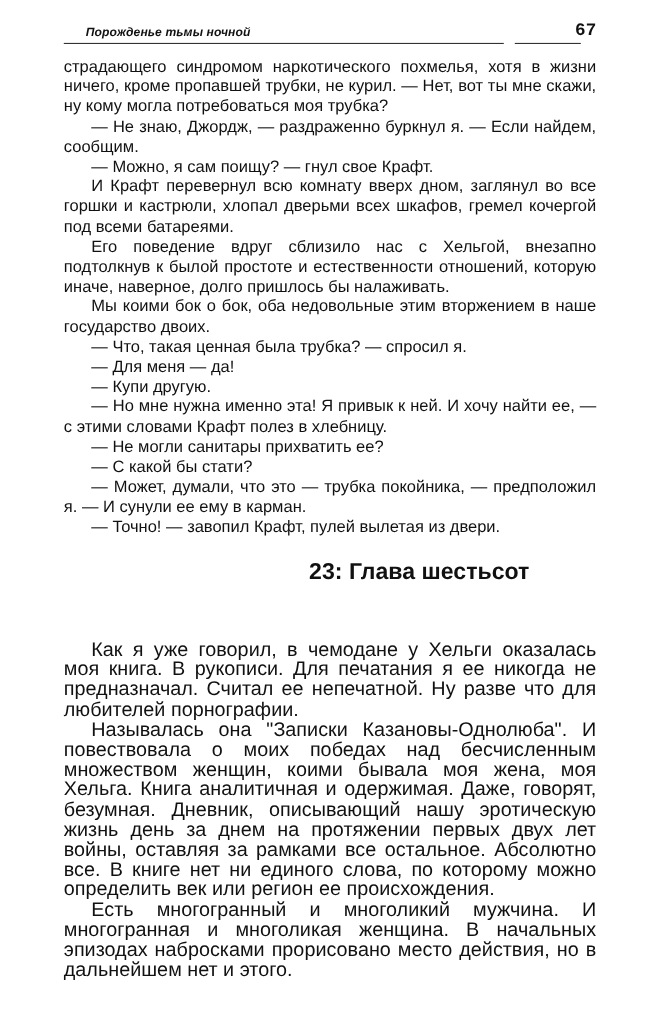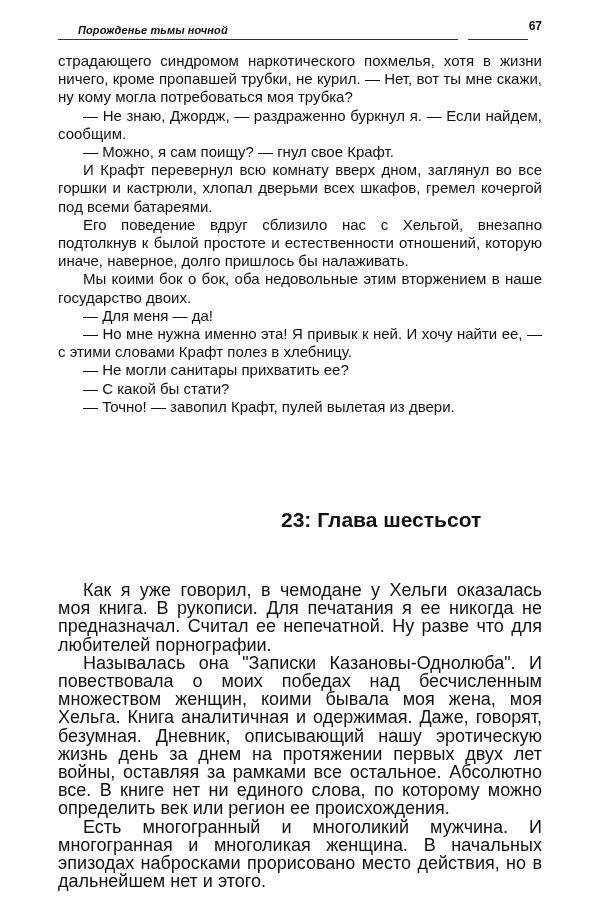--- a/index.html
+++ b/index.html
@@ -1,20 +1,20 @@
 <!DOCTYPE html>
 <html><head>
 <meta charset="utf-8">
 <style>
   html, body { margin: 0; padding: 0; background: #ffffff; }
   body { width: 600px; height: 920px; position: relative; overflow: hidden; color: #111; }
   .page { position: absolute; left: 58px; top: 0; width: 484px; }
   .running-head { position: absolute; top: 22px; left: 0; width: 484px; height: 18px; }
   .rh-title { position: absolute; left: 0; top: 2px; font-family: "Liberation Sans", sans-serif; font-weight: bold; font-style: italic; font-size: 11px; letter-spacing: 0.1px; margin-left: 20px; }
-  .rh-num { position: absolute; right: 0; top: -3px; font-family: Liberation Sans, sans-serif; font-weight: bold; font-size: 12px; }
+  .rh-num { position: absolute; right: 0; top: -3px; font-family: Liberation Mono, monospace; font-weight: bold; font-size: 16px; }
   .rh-rule1 { position: absolute; left: 0; top: 17px; width: 400px; height: 0; border-top: 1.5px solid #333; }
   .rh-rule2 { position: absolute; left: 410px; top: 17px; width: 60px; height: 0; border-top: 1.5px solid #333; }
   .body-text { position: absolute; top: 52px; left: 0; width: 484px; font-family: "Liberation Sans", sans-serif; font-size: 15px; line-height: 18.2px; }
   .body-text p { margin: 0; text-align: justify; text-indent: 0; }
   .body-text p.ind { text-indent: 25px; }
   .chapter { position: absolute; top: 506px; left: 223px; width: 270px; font-family: "Liberation Sans", sans-serif; font-weight: bold; font-size: 21px; line-height: 27px; }
   .chapter-text { position: absolute; top: 581px; left: 0; width: 484px; font-family: "Liberation Sans", sans-serif; font-size: 18px; line-height: 18.2px; }
   .chapter-text p { margin: 0; text-align: justify; text-indent: 25px; }
 </style>
 </head>
@@ -28,24 +28,27 @@
     <div class="rh-rule2"></div>
   </div>
 
   <div class="body-text">
     <p>страдающего синдромом наркотического похмелья, хотя в жизни ничего, кроме пропавшей трубки, не курил. — Нет, вот ты мне скажи, ну кому могла потребоваться моя трубка?</p>
     <p class="ind">— Не знаю, Джордж, — раздраженно буркнул я. — Если найдем, сообщим.</p>
     <p class="ind">— Можно, я сам поищу? — гнул свое Крафт.</p>
     <p class="ind">И Крафт перевернул всю комнату вверх дном, заглянул во все горшки и кастрюли, хлопал дверьми всех шкафов, гремел кочергой под всеми батареями.</p>
     <p class="ind">Его поведение вдруг сблизило нас с Хельгой, внезапно подтолкнув к былой простоте и естественности отношений, которую иначе, наверное, долго пришлось бы налаживать.</p>
     <p class="ind">Мы коими бок о бок, оба недовольные этим вторжением в наше государство двоих.</p>
+    <p class="ind">— Что, такая ценная была трубка? — спросил я.</p>
     <p class="ind">— Для меня — да!</p>
+    <p class="ind">— Купи другую.</p>
     <p class="ind">— Но мне нужна именно эта! Я привык к ней. И хочу найти ее, — с этими словами Крафт полез в хлебницу.</p>
     <p class="ind">— Не могли санитары прихватить ее?</p>
     <p class="ind">— С какой бы стати?</p>
+    <p class="ind">— Может, думали, что это — трубка покойника, — предположил я. — И сунули ее ему в карман.</p>
     <p class="ind">— Точно! — завопил Крафт, пулей вылетая из двери.</p>
   </div>
 
   <div class="chapter">
     <div>23: Глава шестьсот</div>
   </div>
 
   <div class="chapter-text">
     <p>Как я уже говорил, в чемодане у Хельги оказалась моя книга. В рукописи. Для печатания я ее никогда не предназначал. Считал ее непечатной. Ну разве что для любителей порнографии.</p>
     <p>Называлась она "Записки Казановы-Однолюба". И повествовала о моих победах над бесчисленным множеством женщин, коими бывала моя жена, моя Хельга. Книга аналитичная и одержимая. Даже, говорят, безумная. Дневник, описывающий нашу эротическую жизнь день за днем на протяжении первых двух лет войны, оставляя за рамками все остальное. Абсолютно все. В книге нет ни единого слова, по которому можно определить век или регион ее происхождения.</p>

